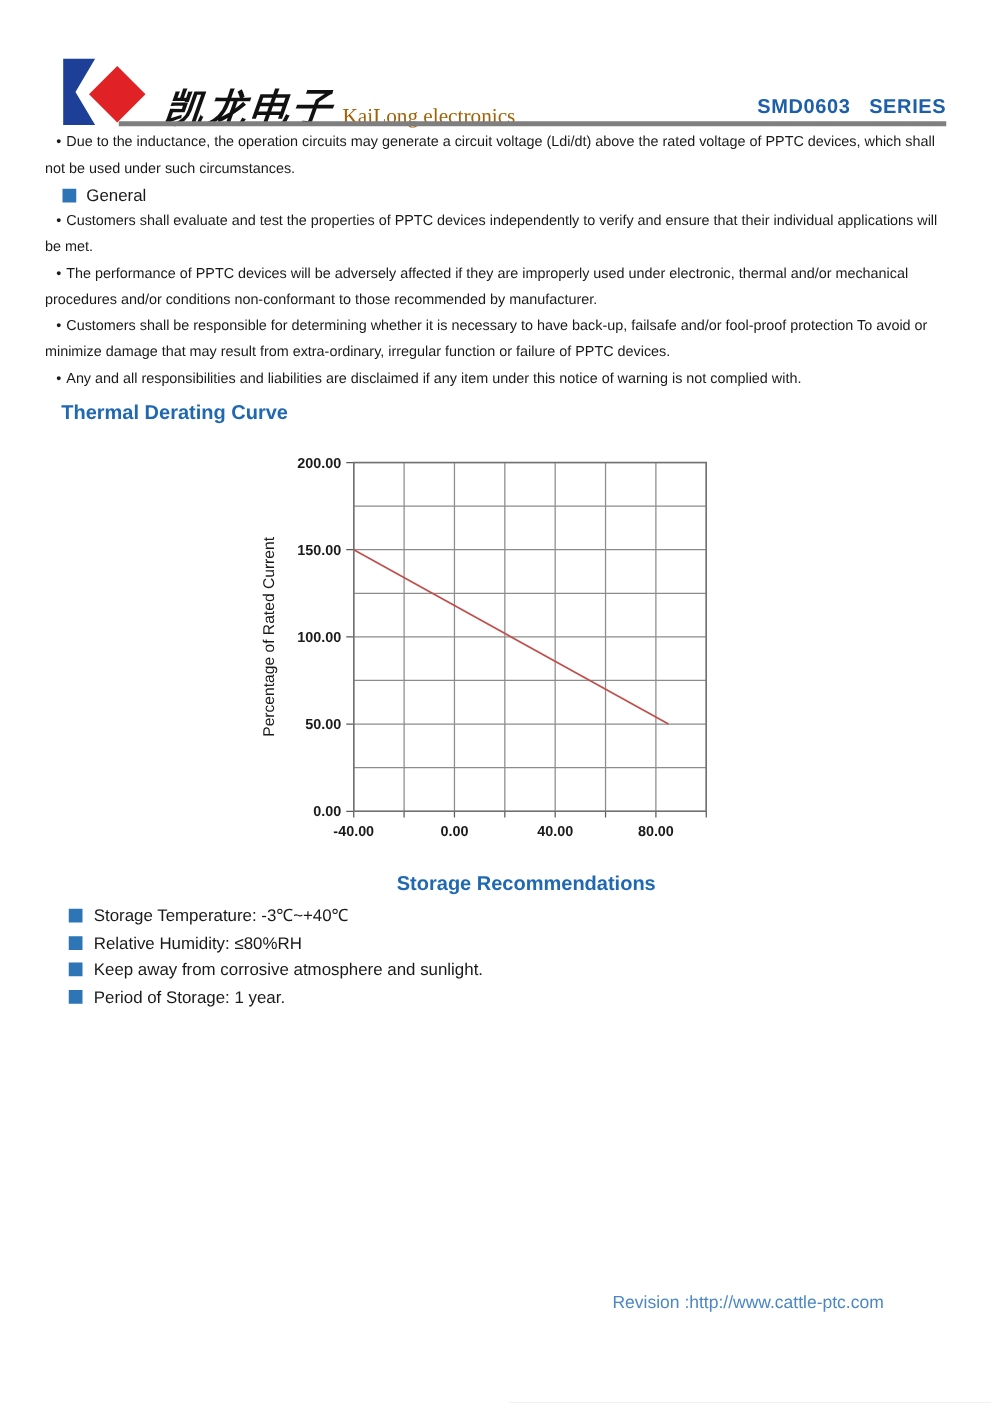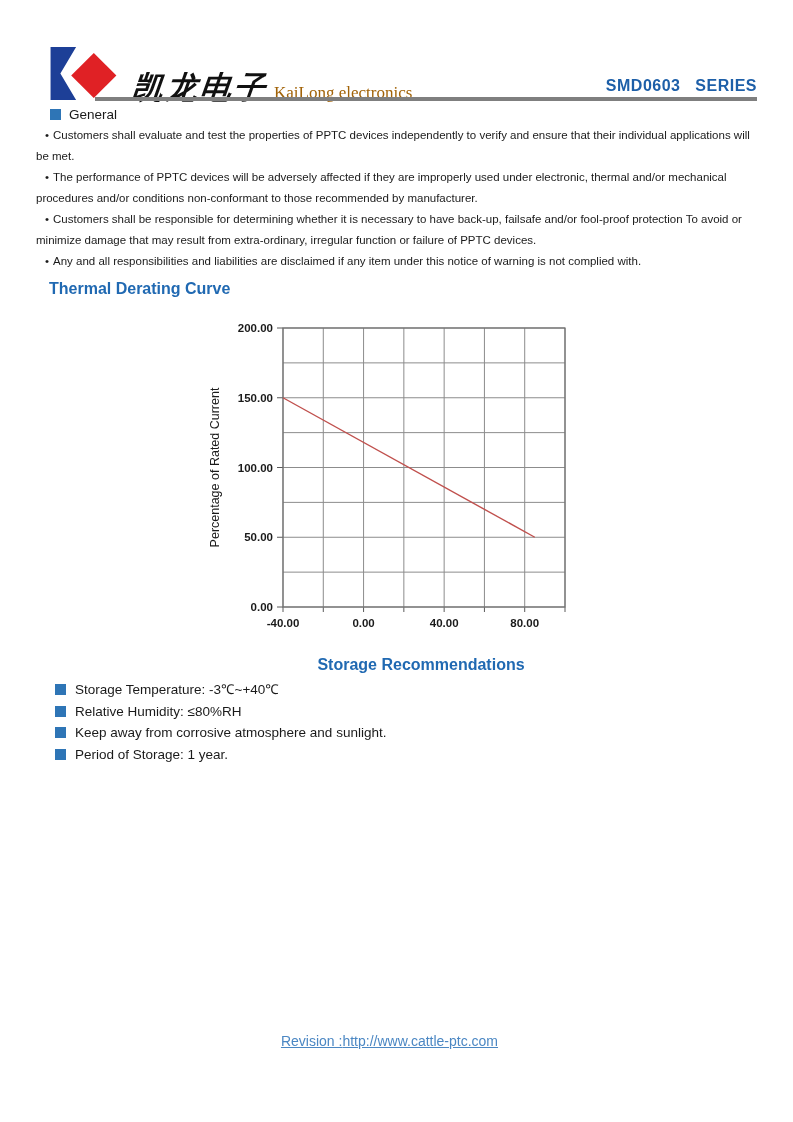--- a/index.html
+++ b/index.html
@@ -58,23 +58,23 @@
   
   .storage-list{margin:5px 0 0 0;padding:0 36px;list-style:none;}
   .storage-item{
     display:flex;align-items:center;
     font-size:13.5px;line-height:21.5px;margin-left:19px;
   }
   .storage-item .sq{margin-right:9px;}
   
   .footer{
     position:absolute;left:0;right:0;top:1033px;
-    display:flex;justify-content:center;
+    display:flex;justify-content:flex-end;
     padding:0 86px 0 72px;
-    font-size:14px;color:#4b87c3;text-decoration:underline;
+    font-size:14px;color:#4b87c3;
   }
   .footer a{color:#4b87c3;text-decoration:none;}
 </style>
 </head>
 <body>
 
 <div class="page">
 
   <div class="header">
     <div class="logo-row">
@@ -83,20 +83,21 @@
         <polygon points="54,7 77,30 54,53 31,30" fill="#e02125"></polygon>
       </svg>
       <span class="logo-cn">凯龙电子</span>
       <span class="logo-en">KaiLong electronics</span>
     </div>
     <div class="series-title">SMD0603   SERIES</div>
     <div class="header-rule"></div>
   </div>
 
   <div class="content">
+    <p class="bullet-para"><span class="bullet-dot">•</span><span>Due to the inductance, the operation circuits may generate a circuit voltage (Ldi/dt) above the rated voltage of PPTC devices, which shall not be used under such circumstances.</span></p>
 
     <div class="general-heading">
       <span class="sq"></span>
       <span class="general-label">General</span>
     </div>
 
     <p class="bullet-para"><span class="bullet-dot">•</span><span>Customers shall evaluate and test the properties of PPTC devices independently to verify and ensure that their individual applications will be met.</span></p>
 
     <p class="bullet-para"><span class="bullet-dot">•</span><span>The performance of PPTC devices will be adversely affected if they are improperly used under electronic, thermal and/or mechanical procedures and/or conditions non-conformant to those recommended by manufacturer.</span></p>
 

